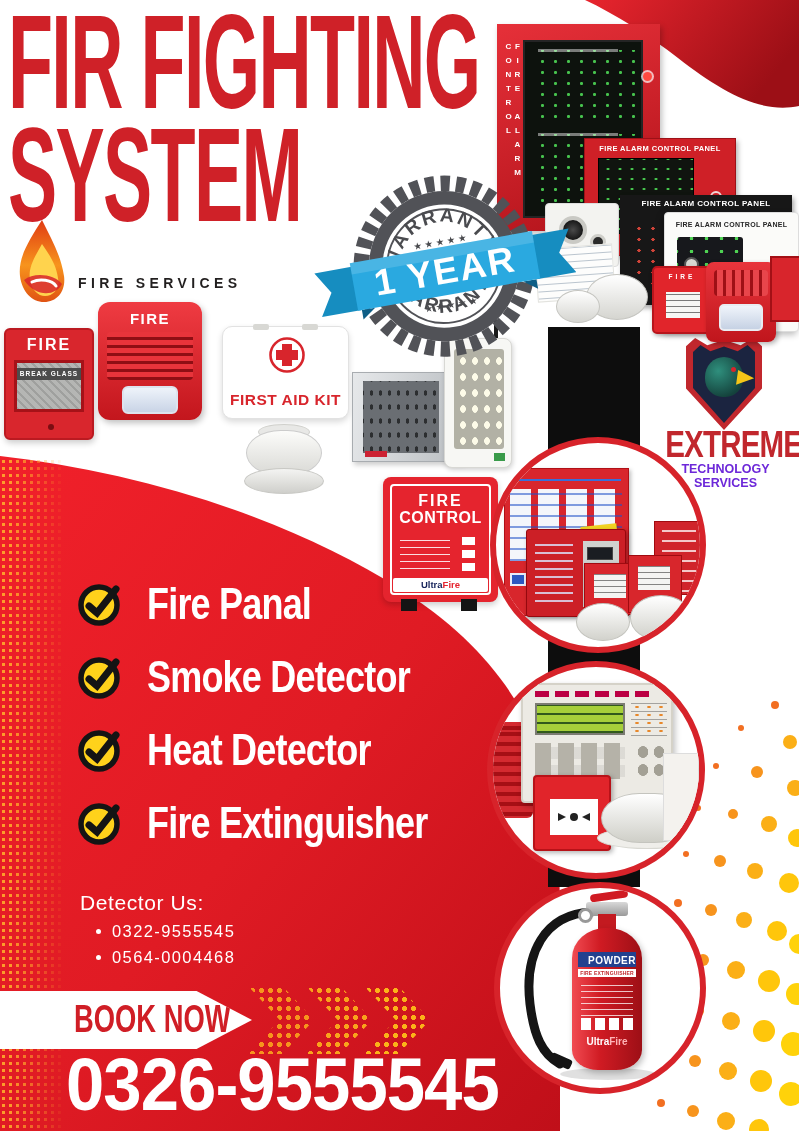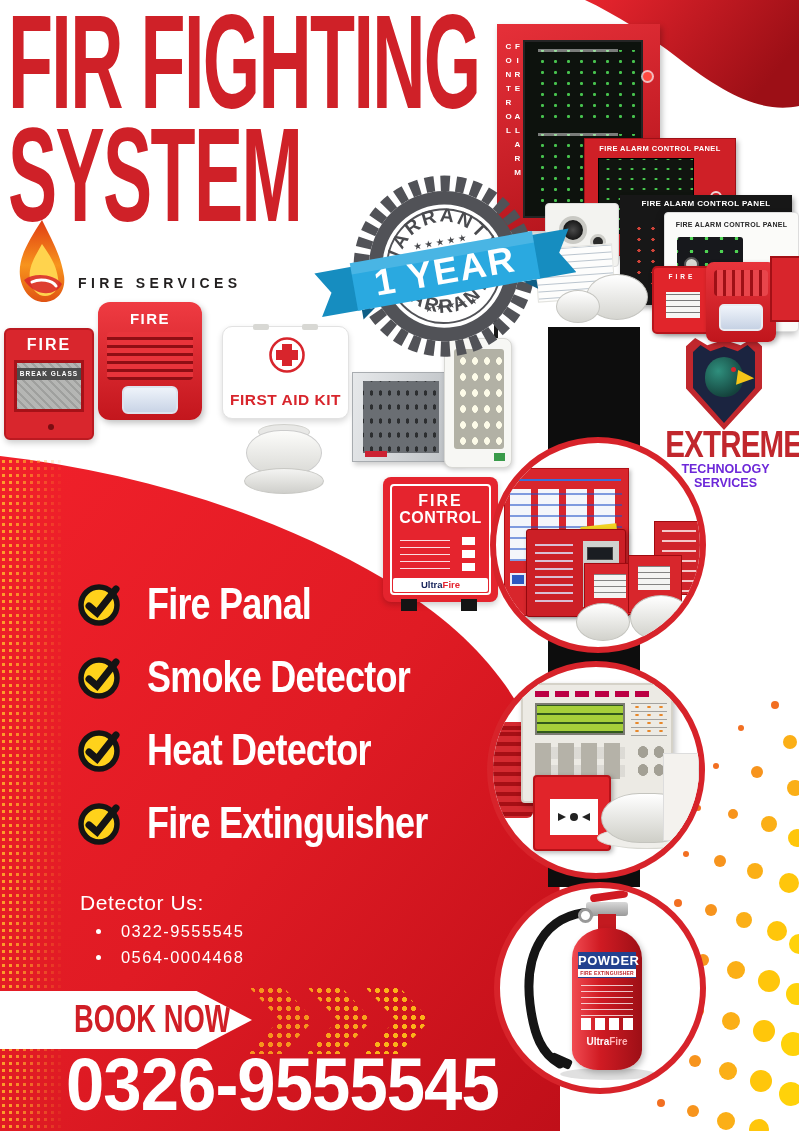--- a/index.html
+++ b/index.html
@@ -193,39 +193,39 @@
   .c2 .dome2{left:108px;top:126px;width:92px;height:50px;background:linear-gradient(180deg,#fff,#cfcfc8);border:1px solid #c4c4be;border-radius:50%/60%}
   .c2 .base2{left:104px;top:160px;width:100px;height:22px;background:#efeeea;border:1px solid #d8d8d2;border-radius:50%}
   .c2 .wbox{left:170px;top:86px;width:36px;height:88px;background:#f4f2ee;border:1px solid #ddd}
 
   .c3 .tank{left:72px;top:40px;width:70px;height:142px;background:linear-gradient(90deg,#f14b52,#d01b23 40%,#9d0f16);
      border-radius:34px 34px 26px 26px/30px 30px 20px 20px;box-shadow:2px 3px 6px rgba(0,0,0,.25)}
   .c3 .neck{left:98px;top:26px;width:18px;height:18px;background:#c31a20}
   .c3 .valve{left:86px;top:14px;width:42px;height:14px;background:linear-gradient(180deg,#d9d9d9,#9a9a9a);border-radius:3px}
   .c3 .lever{left:90px;top:4px;width:38px;height:8px;background:#d01b23;border-radius:4px;transform:rotate(-8deg)}
   .c3 .gauge{left:78px;top:20px;width:15px;height:15px;background:#fff;border:3px solid #999;border-radius:50%}
-  .c3 .band{left:78px;top:64px;width:58px;height:26px;background:#23418f;color:#fff;font-size:13px;font-weight:bold;
-     text-align:left;line-height:17px;letter-spacing:.5px}
+  .c3 .band{left:78px;top:64px;width:58px;height:15px;background:#23418f;color:#fff;font-size:10px;font-weight:bold;
+     text-align:right;line-height:17px;letter-spacing:.5px}
   .c3 .band2{left:78px;top:81px;width:58px;height:8px;background:#fff;color:#c1272d;font-size:5px;font-weight:bold;text-align:center;line-height:8px;letter-spacing:.2px;overflow:hidden}
   .c3 .ltxt{left:81px;top:94px;width:52px;height:34px;
      background:repeating-linear-gradient(0deg,rgba(255,255,255,.75) 0 1.5px,transparent 1.5px 6px)}
   .c3 .pictos{left:81px;top:130px;width:52px;height:12px;
      background:repeating-linear-gradient(90deg,#fff 0 10px,transparent 10px 14px)}
   .c3 .ubrand{left:74px;top:148px;width:66px;text-align:center;font-size:10px;font-weight:bold}
   .c3 .ubrand .ua{color:#fff}.c3 .ubrand .fb{color:#ffb3b6}
   .c3 .shadow{left:60px;top:180px;width:96px;height:12px;background:rgba(0,0,0,.12);border-radius:50%}
 
   
   .feat{position:absolute;left:75px;display:flex;align-items:center;gap:22px;z-index:6}
   .feat-label{font-size:45px;font-weight:bold;color:#fff;letter-spacing:-1px;transform:scaleX(.8);transform-origin:0 50%;white-space:nowrap;line-height:1}
 
   
   .contact{left:80px;top:891px;color:#fff;z-index:6}
   .contact-h{font-size:21px;letter-spacing:.6px}
-  .contact-p{display:flex;align-items:center;gap:20px;font-size:16.5px;letter-spacing:1.4px;margin:7px 0 0 16px}
+  .contact-p{display:flex;align-items:center;gap:11px;font-size:16.5px;letter-spacing:1.4px;margin:7px 0 0 16px}
   .bullet{width:5px;height:5px;border-radius:50%;background:#fff;flex:none}
 
   .cta{left:0;top:991px;width:252px;height:58px;background:#fff;
        clip-path:polygon(0 0,78% 0,100% 50%,78% 100%,0 100%);z-index:6}
   .cta-label{position:absolute;left:74px;top:8px;font-size:38px;font-weight:bold;color:#d01e26;
        transform:scaleX(.72);transform-origin:0 0;white-space:nowrap;line-height:1.1}
   .chev{position:absolute;top:986px;width:66px;height:68px;z-index:6;
     background-image:radial-gradient(#f7941d 2.3px,transparent 2.8px);background-size:9px 9px;
     clip-path:polygon(0 0,52% 0,100% 50%,52% 100%,0 100%,48% 50%)}
   .chev.c-2{background-image:radial-gradient(#f9a31c 2.3px,transparent 2.8px)}

